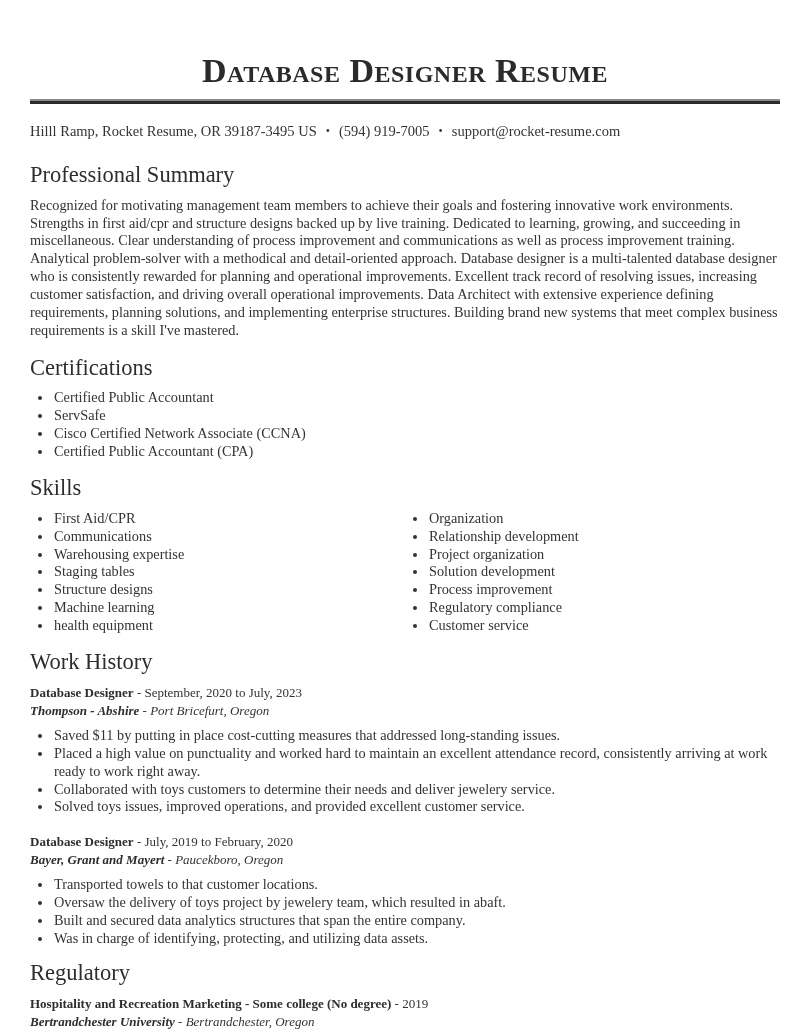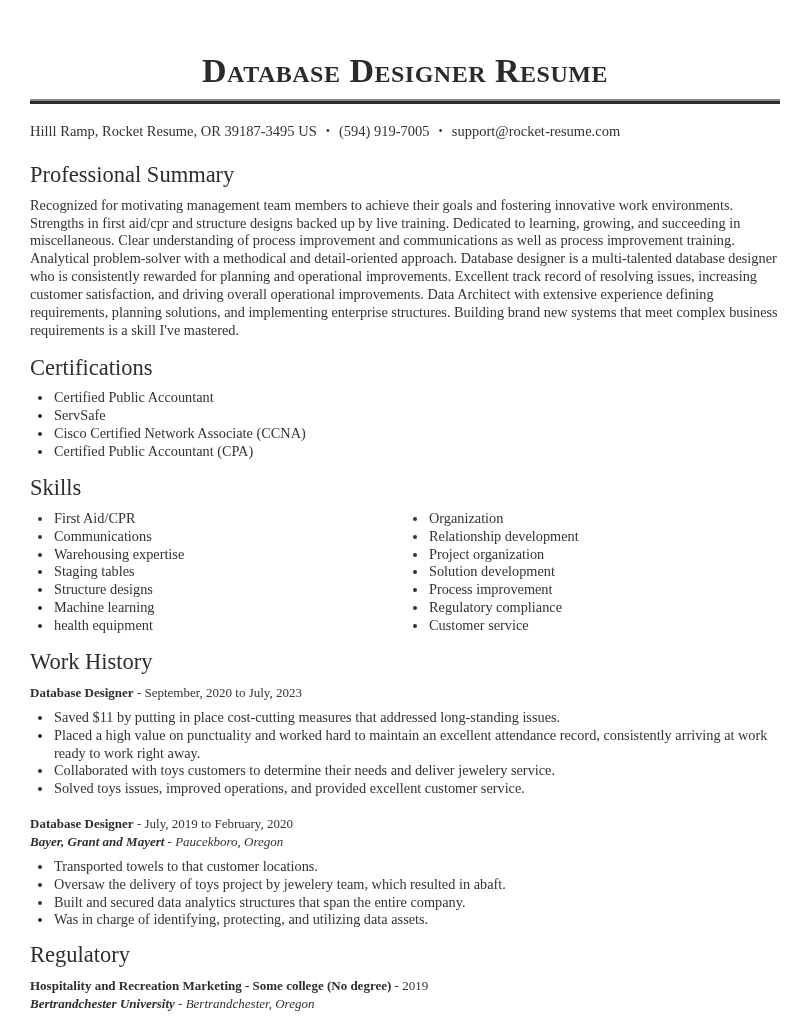--- a/index.html
+++ b/index.html
@@ -132,20 +132,21 @@
           <li>Customer service</li>
         </ul>
     </div>
   </section>
 
   <section>
     <h2 class="section-heading h-work">Work History</h2>
 
     <article class="entry">
       <p class="entry-line"><b>Database Designer</b><span> - September, 2020 to July, 2023</span></p>
+      <p class="entry-line"><b class="it">Thompson - Abshire</b><span class="it"> - Port Bricefurt, Oregon</span></p>
       <ul class="dotted">
 
       <li>Saved $11 by putting in place cost-cutting measures that addressed long-standing issues.</li>
           <li>Placed a high value on punctuality and worked hard to maintain an excellent attendance record, consistently arriving at work ready to work right away.</li>
           <li>Collaborated with toys customers to determine their needs and deliver jewelery service.</li>
           <li>Solved toys issues, improved operations, and provided excellent customer service.</li>
         </ul>
     </article>
 
     <article class="entry">

